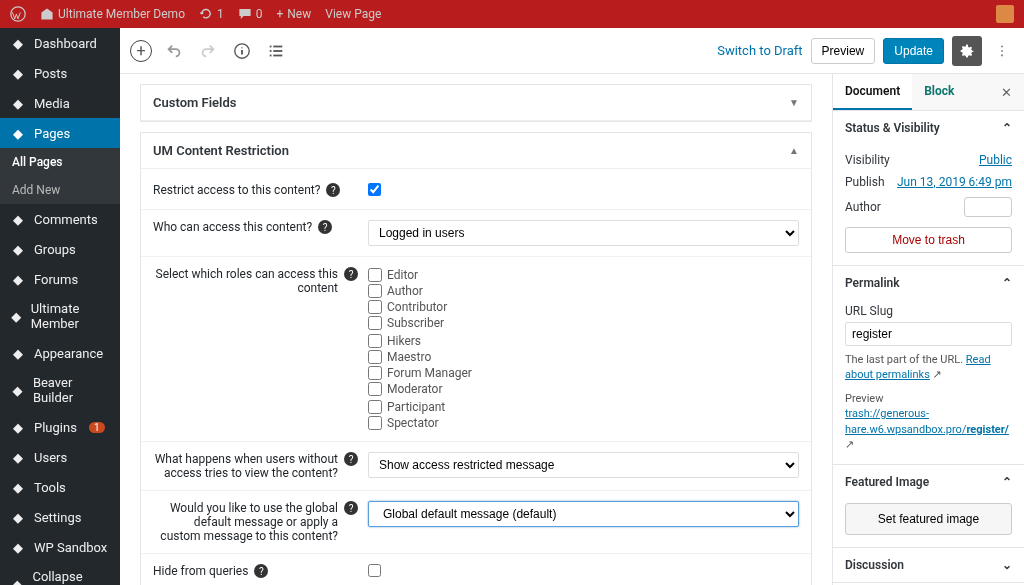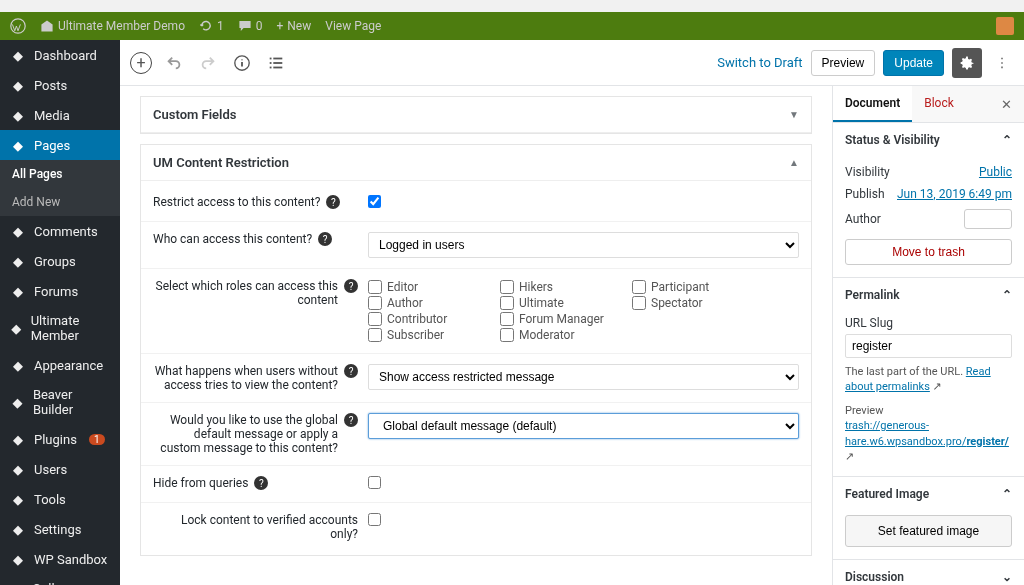--- a/index.html
+++ b/index.html
@@ -1,17 +1,17 @@
 <!DOCTYPE html>
 <html><head>
 <meta charset="utf-8">
 <style>
 * { box-sizing: border-box; margin: 0; padding: 0; }
 body { font-family: -apple-system, BlinkMacSystemFont, "Segoe UI", Roboto, sans-serif; font-size: 13px; color: #32373c; background: #f1f1f1; width: 1024px; height: 585px; overflow: hidden; }
-.adminbar { background: #4d7c0f; color: #ccc; height: 28px; display: flex; align-items: center; padding: 0 10px; font-size: 12px; justify-content: space-between; margin-top: 12px; }
+.adminbar { background: #b91c1c; color: #ccc; height: 28px; display: flex; align-items: center; padding: 0 10px; font-size: 12px; justify-content: space-between; }
 .adminbar-left { display: flex; align-items: center; gap: 14px; }
 .adminbar-item { display: flex; align-items: center; gap: 4px; color: #ccc; cursor: pointer; }
 .adminbar-right { width: 18px; height: 18px; background: #d84; border-radius: 2px; }
 .layout { display: flex; height: 557px; }
 .sidebar { width: 120px; background: #23282d; color: #ccc; font-size: 13px; overflow-y: auto; }
 .sb-item { display: flex; align-items: center; gap: 8px; padding: 7px 10px; cursor: pointer; color: #eee; }
 .sb-item.active { background: #0073aa; color: #fff; }
 .sb-item .ico { width: 16px; height: 16px; display: inline-flex; align-items: center; justify-content: center; }
 .sb-sub { background: #32373c; }
 .sb-sub .sb-item { padding-left: 12px; font-size: 12px; color: #bbb; }
@@ -33,27 +33,27 @@
 .panel-head { display: flex; justify-content: space-between; align-items: center; padding: 10px 12px; font-weight: 600; cursor: pointer; border-bottom: 1px solid #eee; }
 .panel-head .tog { color: #72777c; font-size: 10px; }
 .panel-body { padding: 4px 0; }
 .field-row { display: flex; align-items: flex-start; padding: 10px 12px; border-bottom: 1px solid #f1f1f1; }
 .field-row:last-child { border-bottom: none; }
 .field-label { width: 215px; font-size: 12px; color: #23282d; display: flex; gap: 6px; align-items: flex-start; padding-right: 10px; text-align: right; }
 .field-ctrl { flex: 1; }
 .help-icon { width: 14px; height: 14px; border-radius: 50%; background: #333; color: #fff; font-size: 10px; display: inline-flex; align-items: center; justify-content: center; flex-shrink: 0; }
 select, input[type=text] { width: 100%; border: 1px solid #ddd; padding: 4px 6px; font-size: 12px; border-radius: 2px; background: #fff; }
 select.focus { border-color: #5b9dd9; box-shadow: 0 0 2px #5b9dd9; padding-left: 10px; }
-.roles-grid { display: flex; flex-wrap: wrap; gap: 2px 12px; }
+.roles-grid { display: flex; flex-wrap: wrap; gap: 2px 28px; flex-direction: column; }
 .roles-col { width: 120px; }
 .chk { display: flex; align-items: center; gap: 5px; font-size: 12px; color: #555; padding: 1px 0; }
 .chk input { width: 14px; height: 14px; }
 .inspector { width: 192px; border-left: 1px solid #e2e4e7; background: #fff; display: flex; flex-direction: column; overflow: hidden; }
 .insp-tabs { display: flex; border-bottom: 1px solid #e2e4e7; background: #f8f8f8; align-items: center; }
-.insp-tab { padding: 10px 12px; font-size: 12px; cursor: pointer; color: #b91c1c; border-bottom: 2px solid transparent; }
+.insp-tab { padding: 10px 12px; font-size: 12px; cursor: pointer; color: #0f766e; border-bottom: 2px solid transparent; font-weight: bold; }
 .insp-tab.active { border-bottom-color: #0073aa; color: #111; font-weight: 600; background: #fff; }
 .insp-close { margin-left: auto; padding: 8px 12px; cursor: pointer; color: #666; }
 .insp-body { flex: 1; overflow-y: auto; }
 .insp-section { border-bottom: 1px solid #e2e4e7; }
 .insp-head { display: flex; justify-content: space-between; align-items: center; padding: 10px 12px; font-weight: 600; font-size: 12px; cursor: pointer; }
 .insp-content { padding: 4px 12px 12px 12px; font-size: 12px; }
 .kv { display: flex; justify-content: space-between; align-items: center; padding: 4px 0; }
 .kv a { color: #0073aa; text-decoration: underline; cursor: pointer; }
 .trash-btn { width: 100%; border: 1px solid #ccc; color: #a00; background: #fff; padding: 5px; border-radius: 3px; cursor: pointer; margin-top: 6px; font-size: 12px; }
 .slug-desc { font-size: 11px; color: #555; margin-top: 6px; line-height: 1.4; }
@@ -268,21 +268,21 @@
                       <span>Subscriber</span>
                     </label>
                   </div>
                   <div class="roles-col">
                     <label class="chk">
                       <input type="checkbox" style="">
                       <span>Hikers</span>
                     </label>
                     <label class="chk">
                       <input type="checkbox" style="">
-                      <span>Ultimate</span>
+                      <span>Maestro</span>
                     </label>
                     <label class="chk">
                       <input type="checkbox" style="">
                       <span>Forum Manager</span>
                     </label>
                     <label class="chk">
                       <input type="checkbox" style="">
                       <span>Moderator</span>
                     </label>
                   </div>

